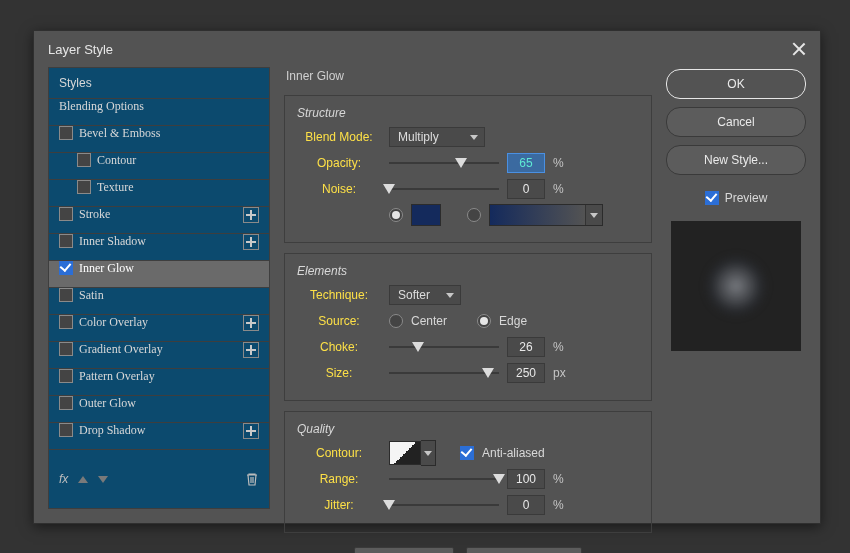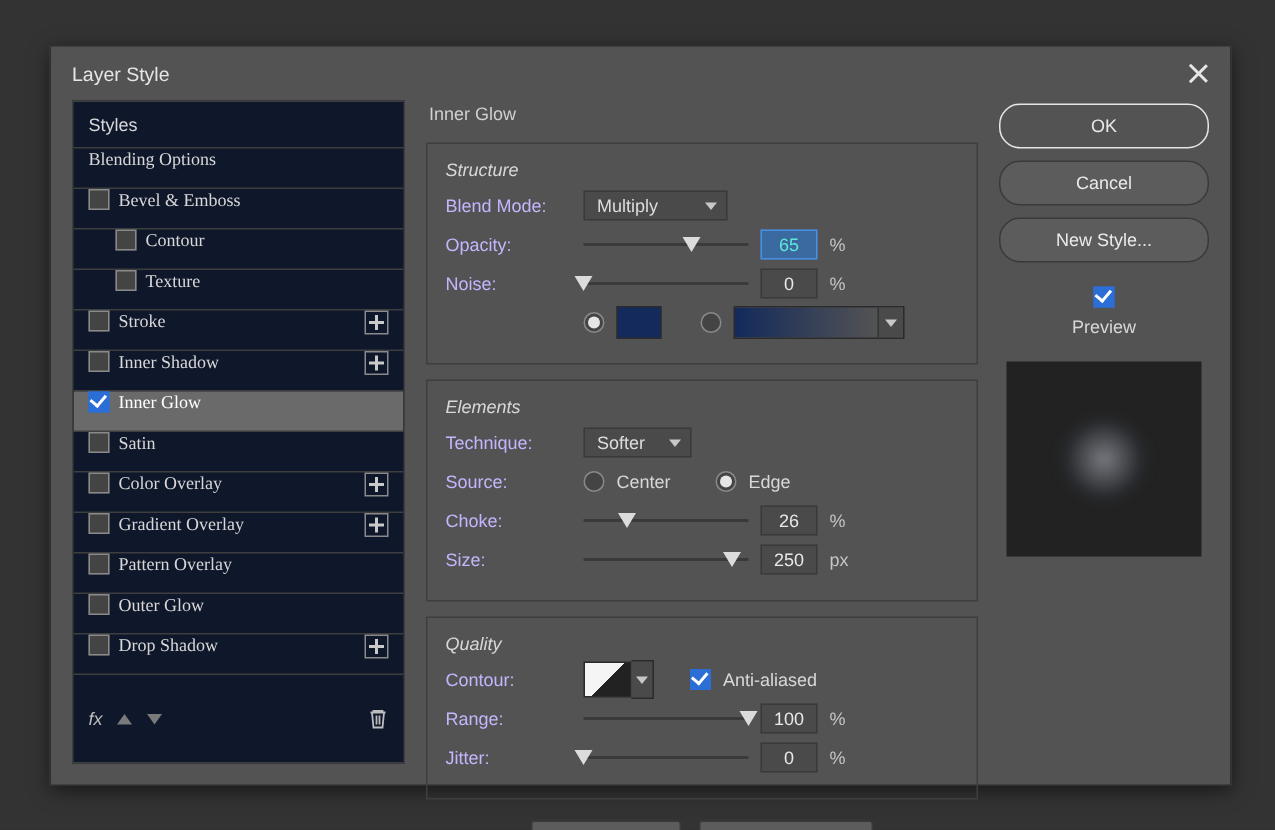--- a/index.html
+++ b/index.html
@@ -57,21 +57,21 @@
     height: calc(100% - 36px);
     box-sizing: border-box;
   }
 
   
   .styles-col {
     width: 220px;
     display: flex;
     flex-direction: column;
     border: 1px solid #3e3e3e;
-    background: #0f172a;
+    background: #0c4a6e;
   }
   .styles-header {
     padding: 8px 10px;
     border-bottom: 1px solid #3e3e3e;
   }
   .styles-list {
     flex: 1;
     overflow: hidden;
   }
   .style-row {
@@ -175,22 +175,22 @@
   }
   .form-row {
     display: flex;
     align-items: center;
     height: 22px;
     margin: 4px 0;
     gap: 8px;
   }
   .lbl {
     width: 84px;
-    text-align: left;
-    color: #c4b5fd;
+    text-align: center;
+    color: #fde047;
   }
   .select {
     height: 20px;
     background: #4a4a4a;
     border: 1px solid #3a3a3a;
     display: inline-flex;
     align-items: center;
     padding: 0 18px 0 8px;
     color: #ddd;
     position: relative;
@@ -364,21 +364,20 @@
   .rbtn.primary {
     border: 1.5px solid #e6e6e6;
     background: transparent;
   }
   .preview-row {
     display: flex;
     align-items: center;
     justify-content: center;
     gap: 6px;
     margin-top: 8px;
-    flex-direction: column;
   }
   .preview-canvas {
     margin-top: 8px;
     width: 130px;
     height: 130px;
     background: #222;
     position: relative;
     align-self: center;
   }
   .preview-canvas .blob {

